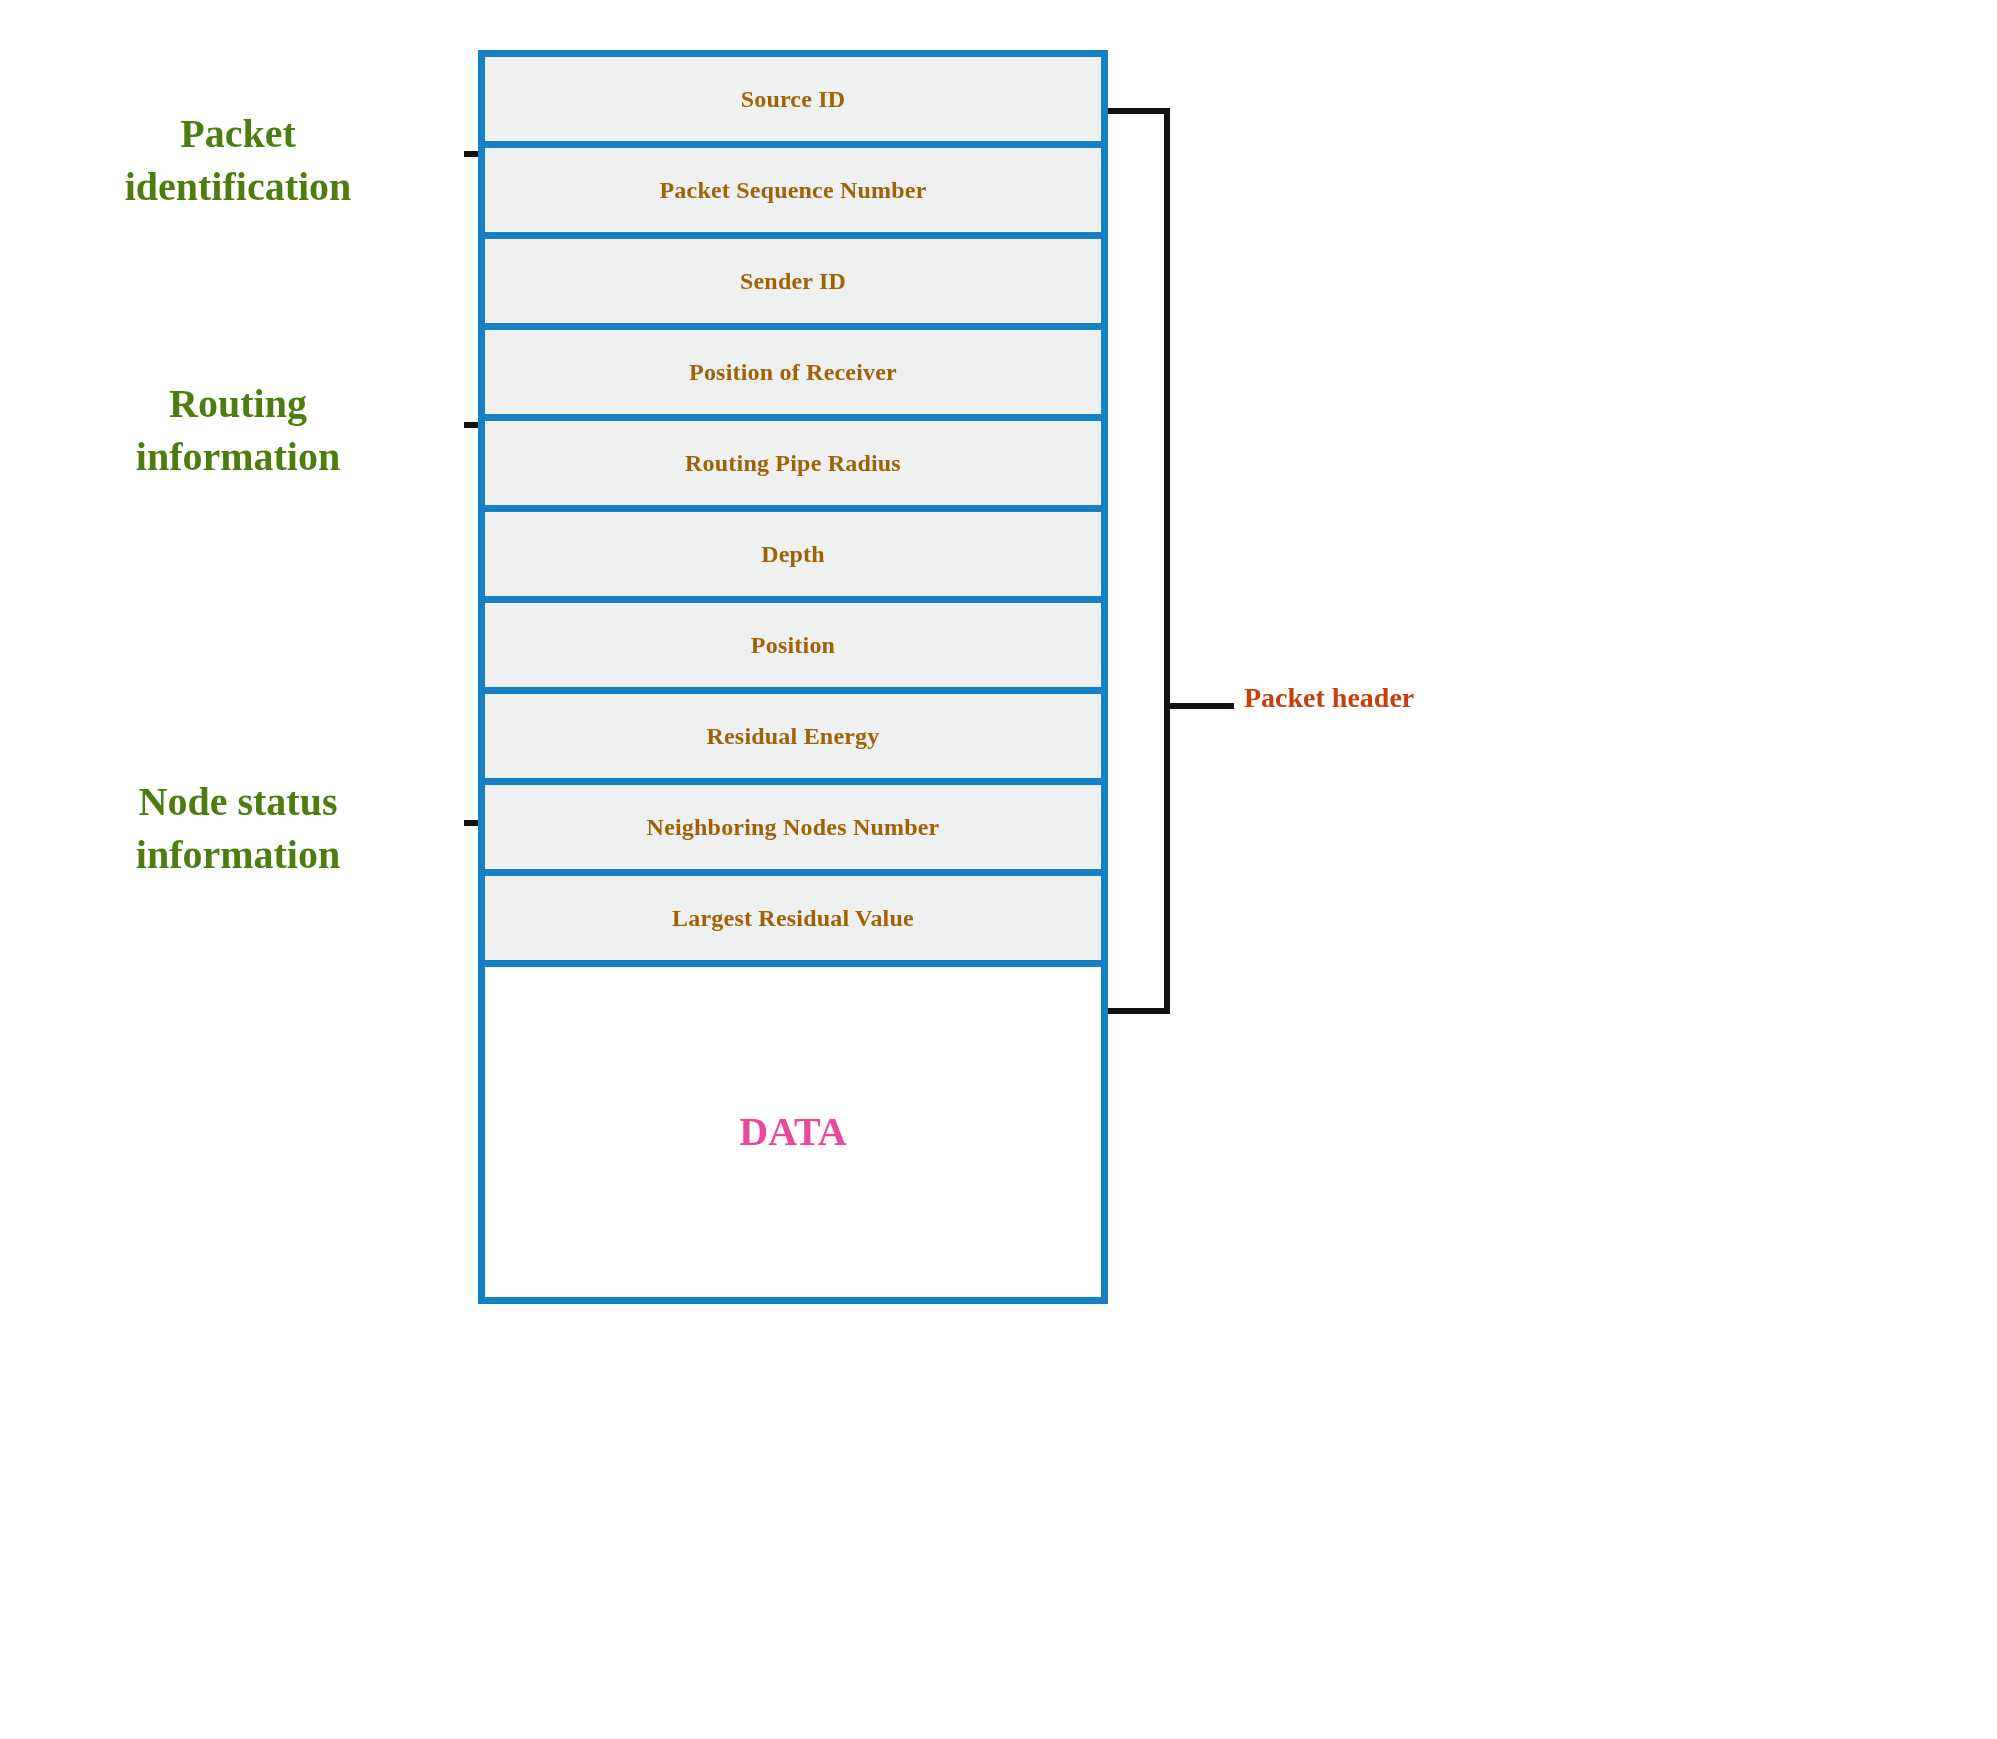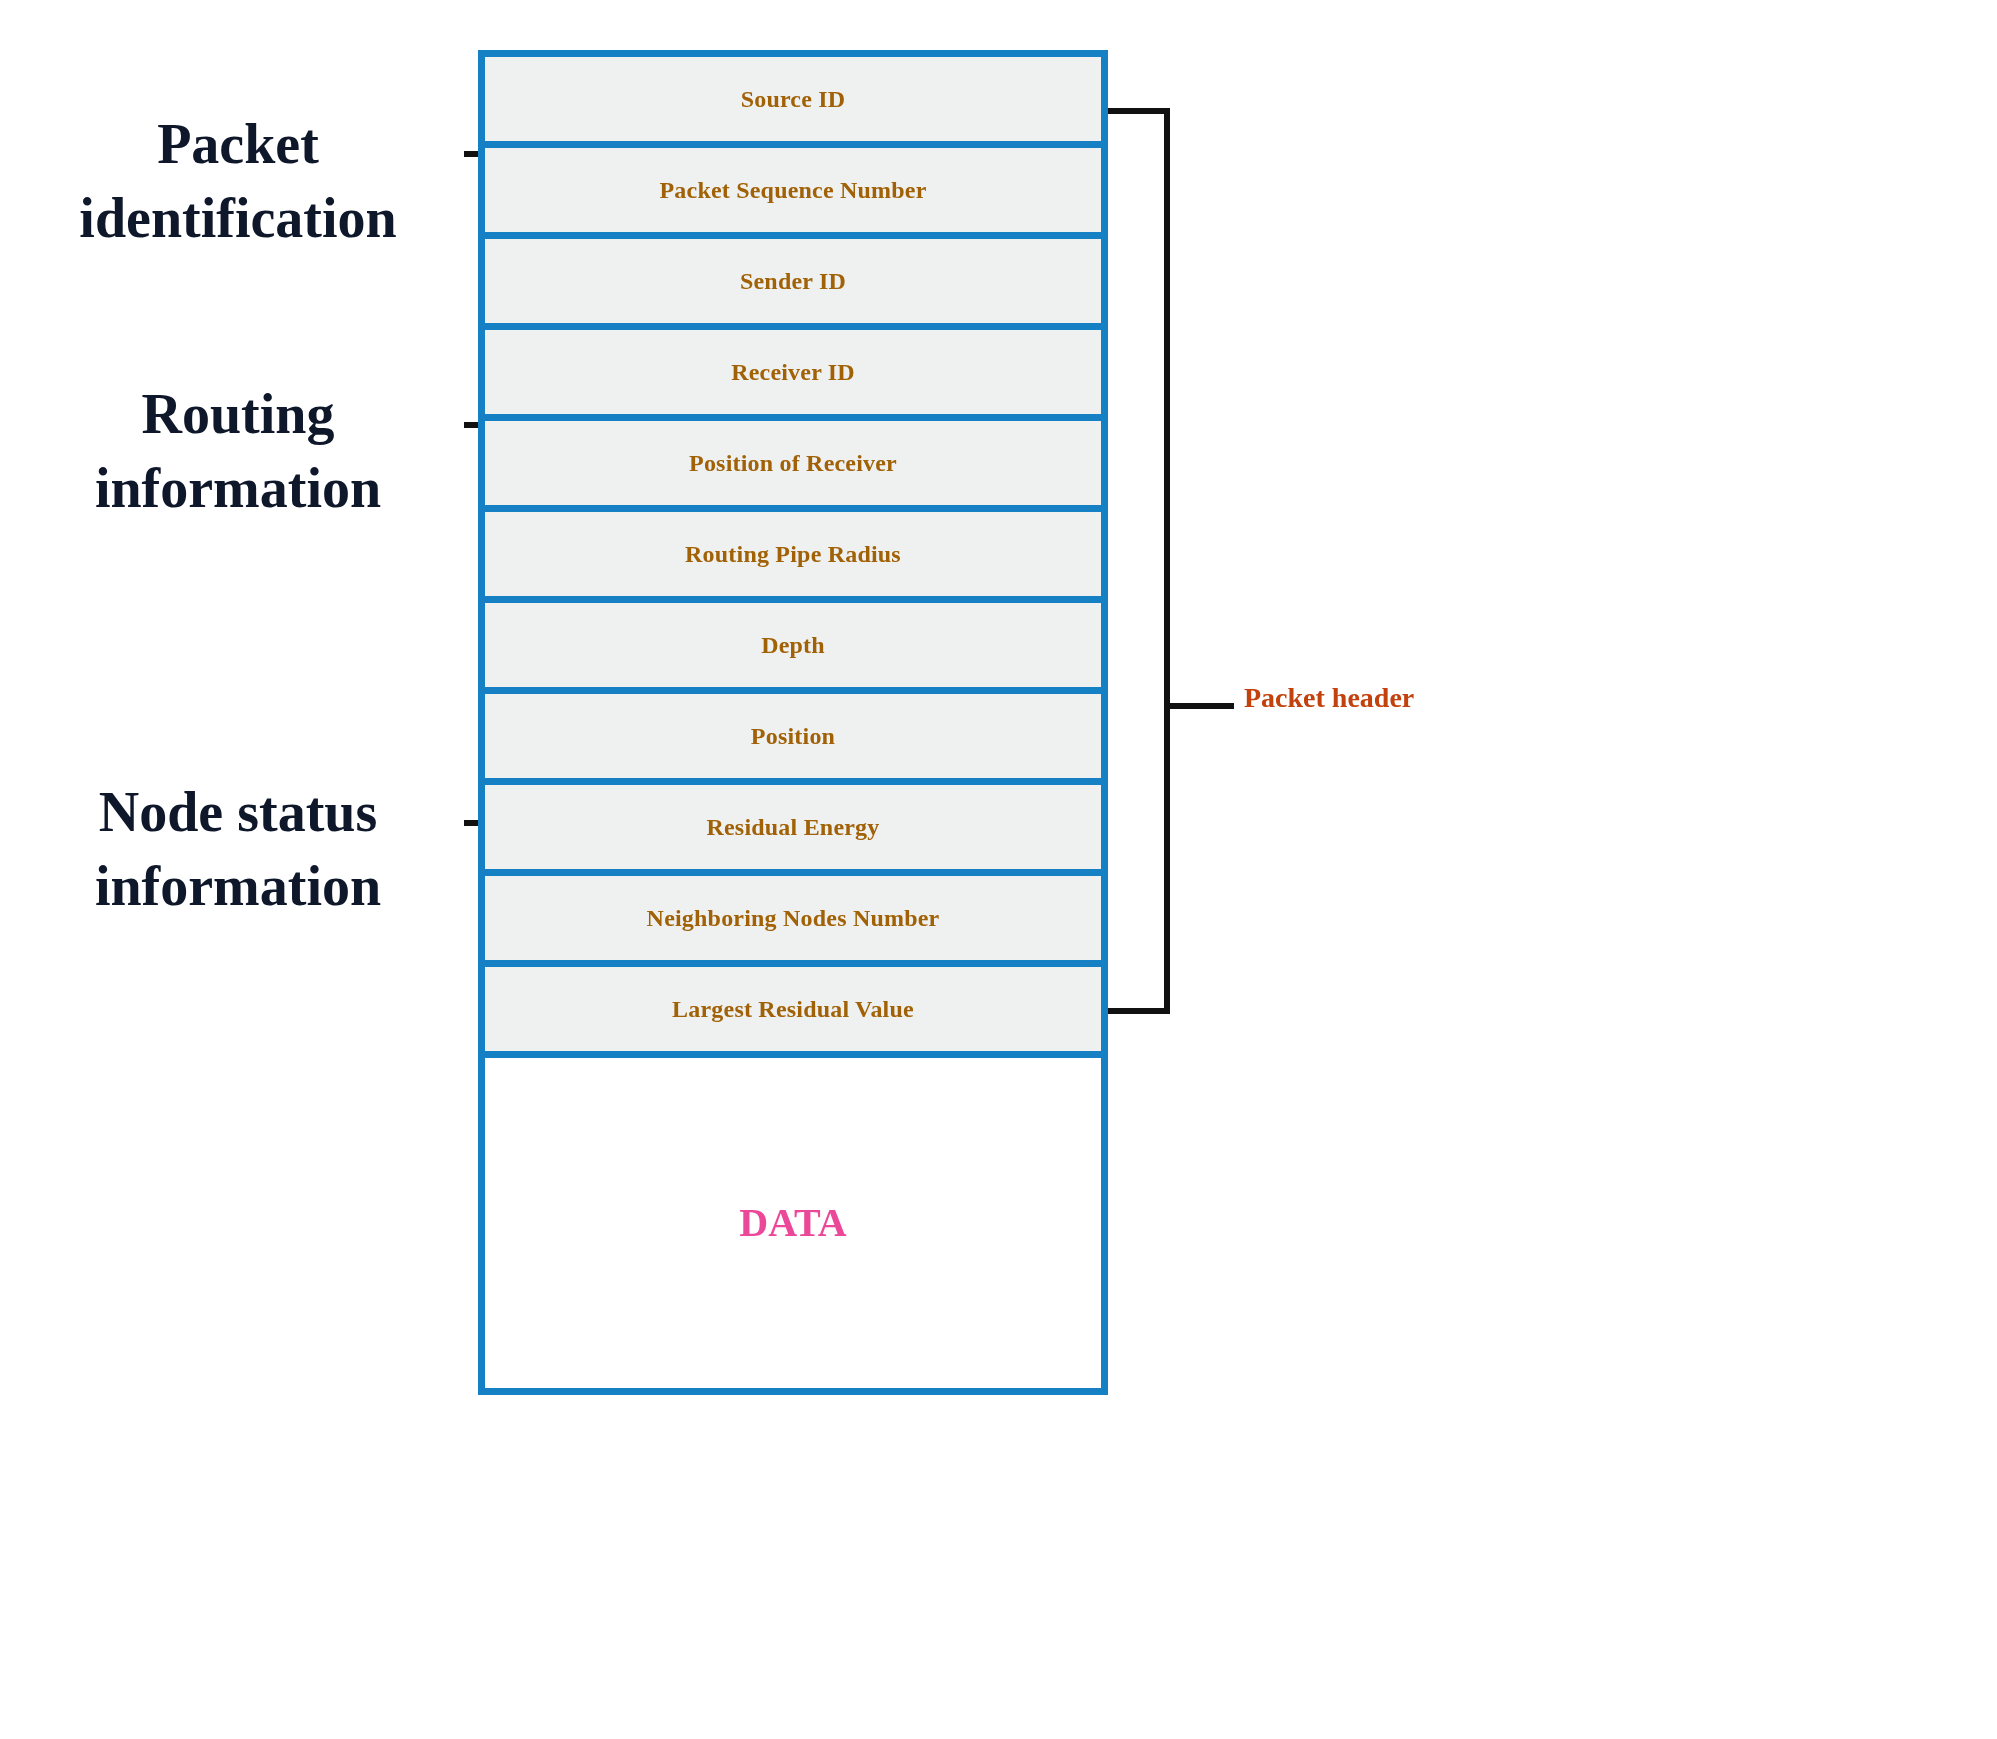--- a/index.html
+++ b/index.html
@@ -44,23 +44,23 @@
     font-size:40px;font-weight:bold;color:#ec4899;line-height:1;
   }
 
   
   .vline{position:absolute;width:6px;background:#111111;}
   .hline{position:absolute;height:6px;background:#111111;}
 
   
   .group-label{
     position:absolute;
-    font-size:56px;
+    font-size:40px;
     font-weight:bold;
-    color:#0f172a;
+    color:#4d7c0f;
     text-align:center;
     line-height:1.32;
     white-space:nowrap;
   }
 
   
   .side-label{
     position:absolute;
     font-size:28px;
     font-weight:bold;
@@ -109,23 +109,20 @@
     </div>
 
     <div class="field-row">
       <span class="field-label">Packet Sequence Number</span>
     </div>
 
     <div class="field-row">
       <span class="field-label">Sender ID</span>
     </div>
 
-    <div class="field-row">
-      <span class="field-label">Receiver ID</span>
-    </div>
 
     <div class="field-row">
       <span class="field-label">Position of Receiver</span>
     </div>
 
     <div class="field-row">
       <span class="field-label">Routing Pipe Radius</span>
     </div>
 
     <div class="field-row">

